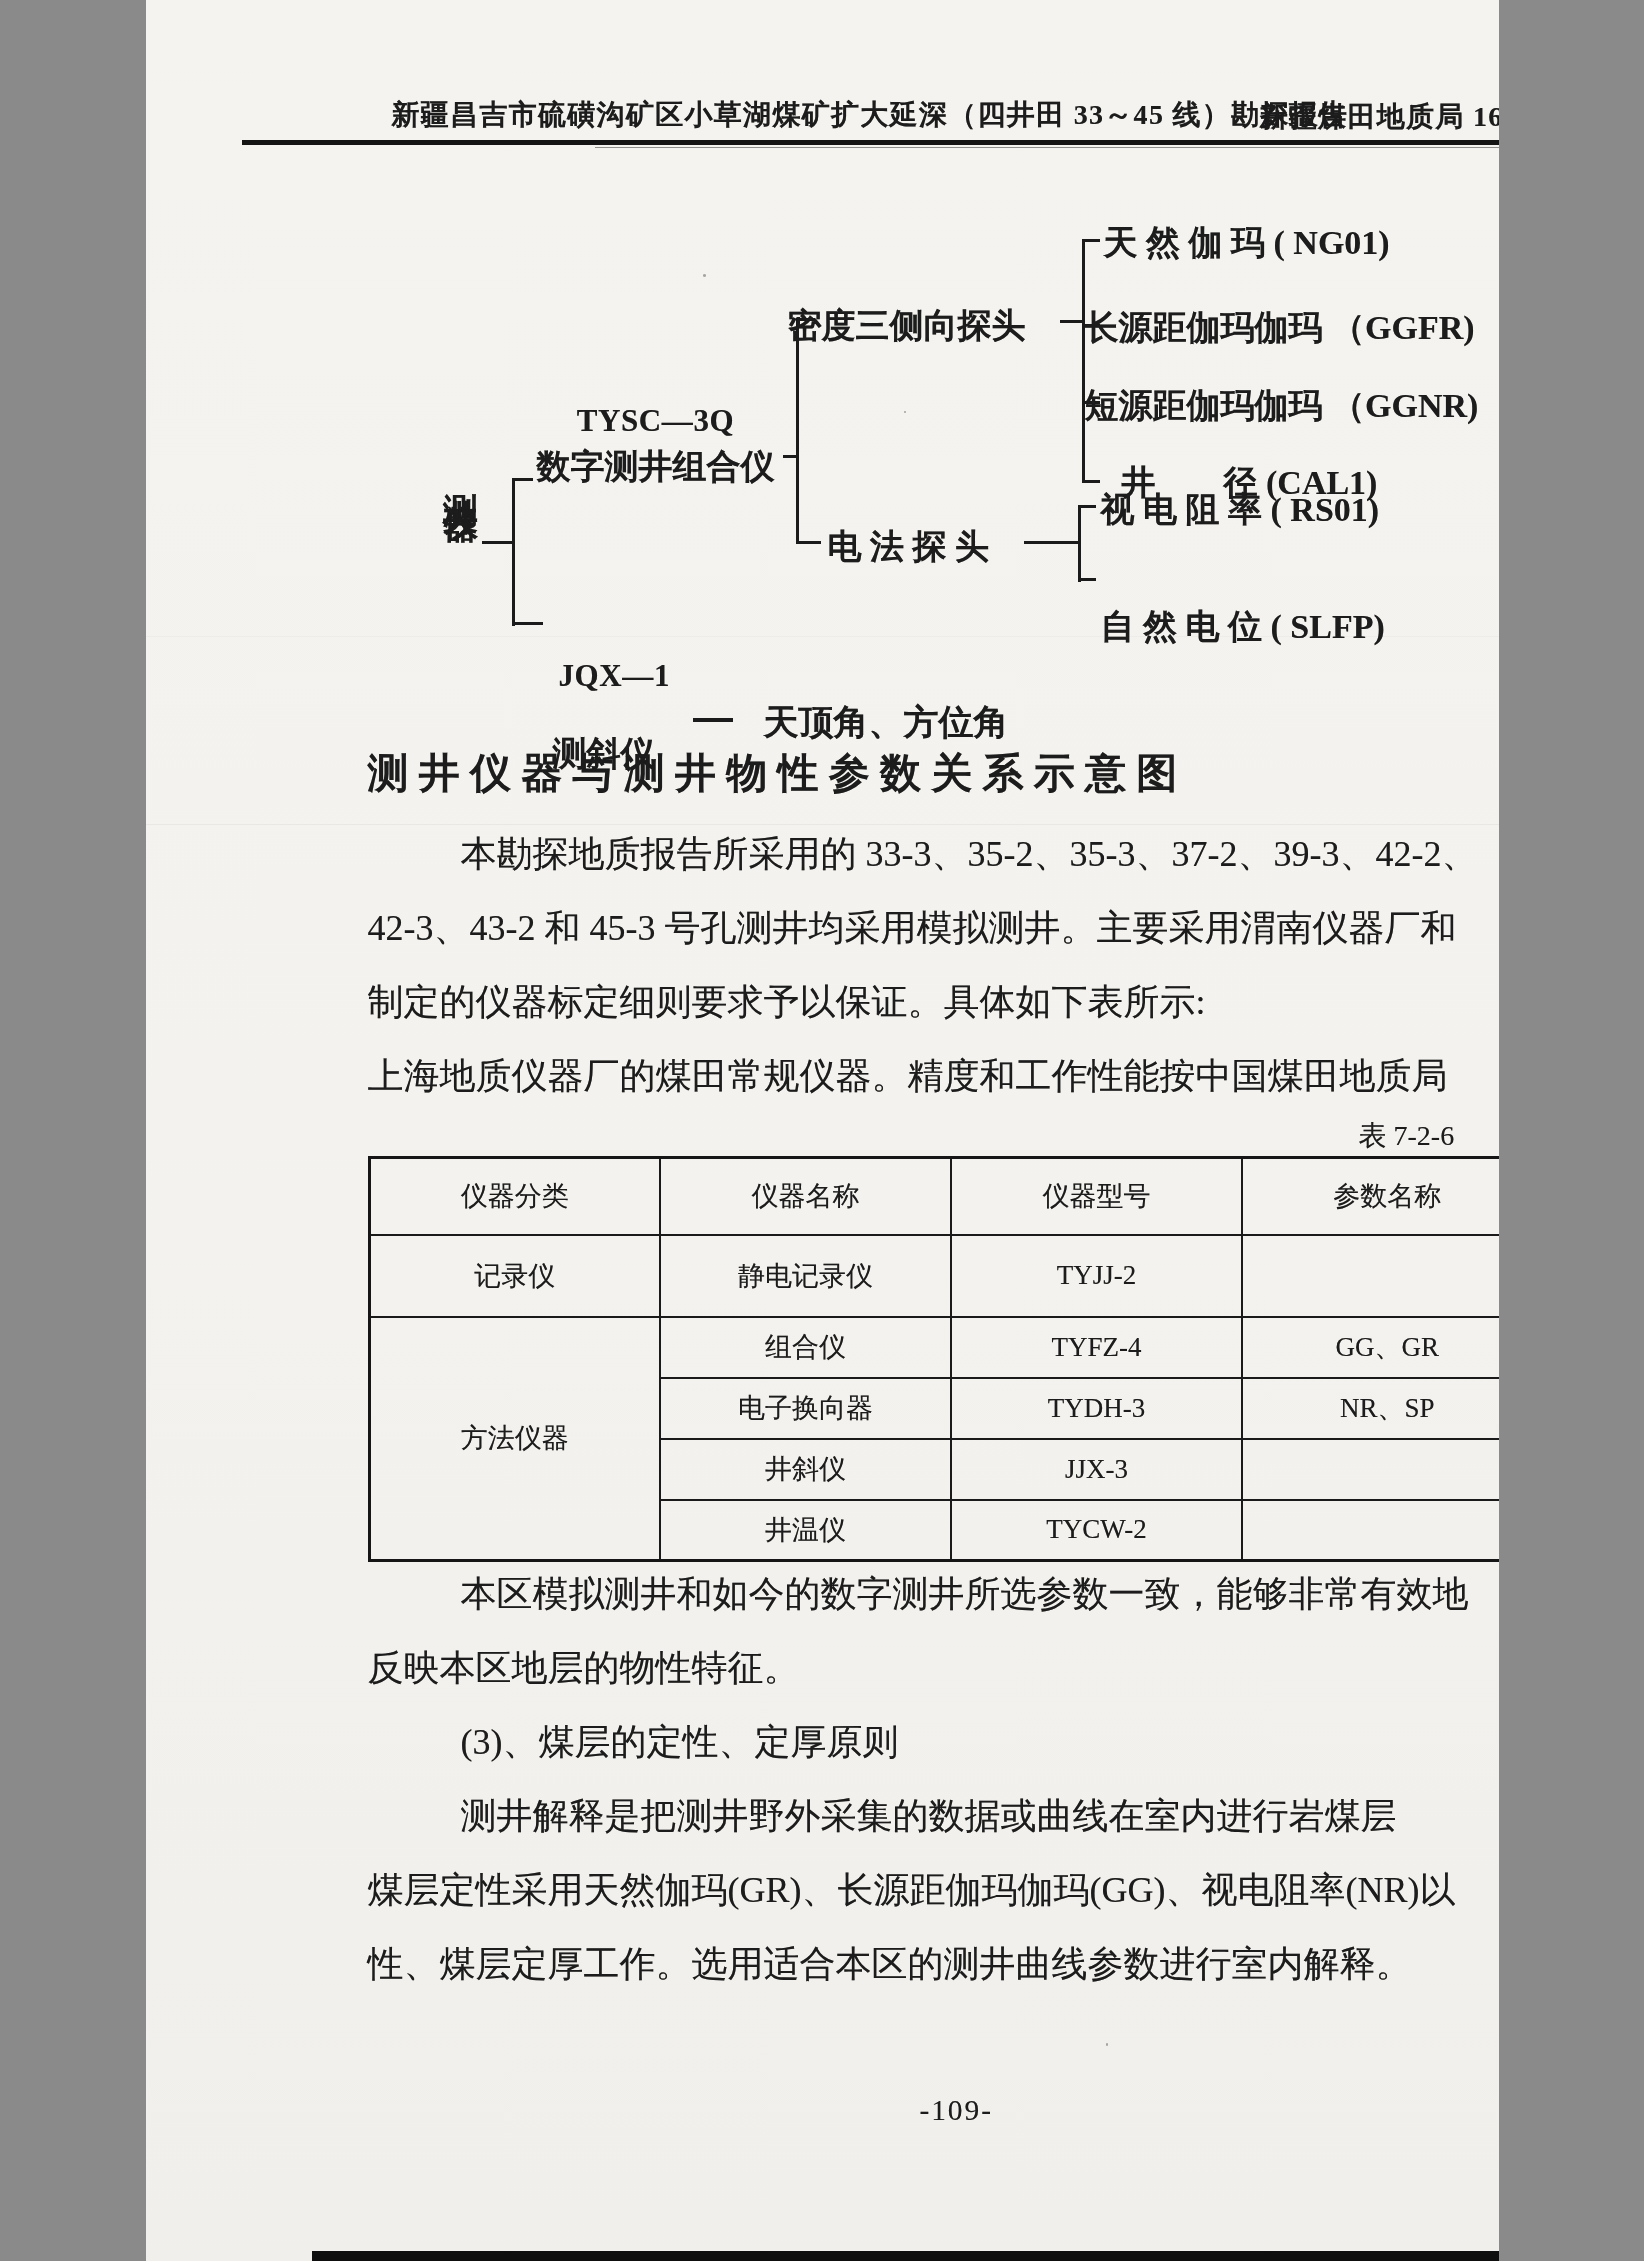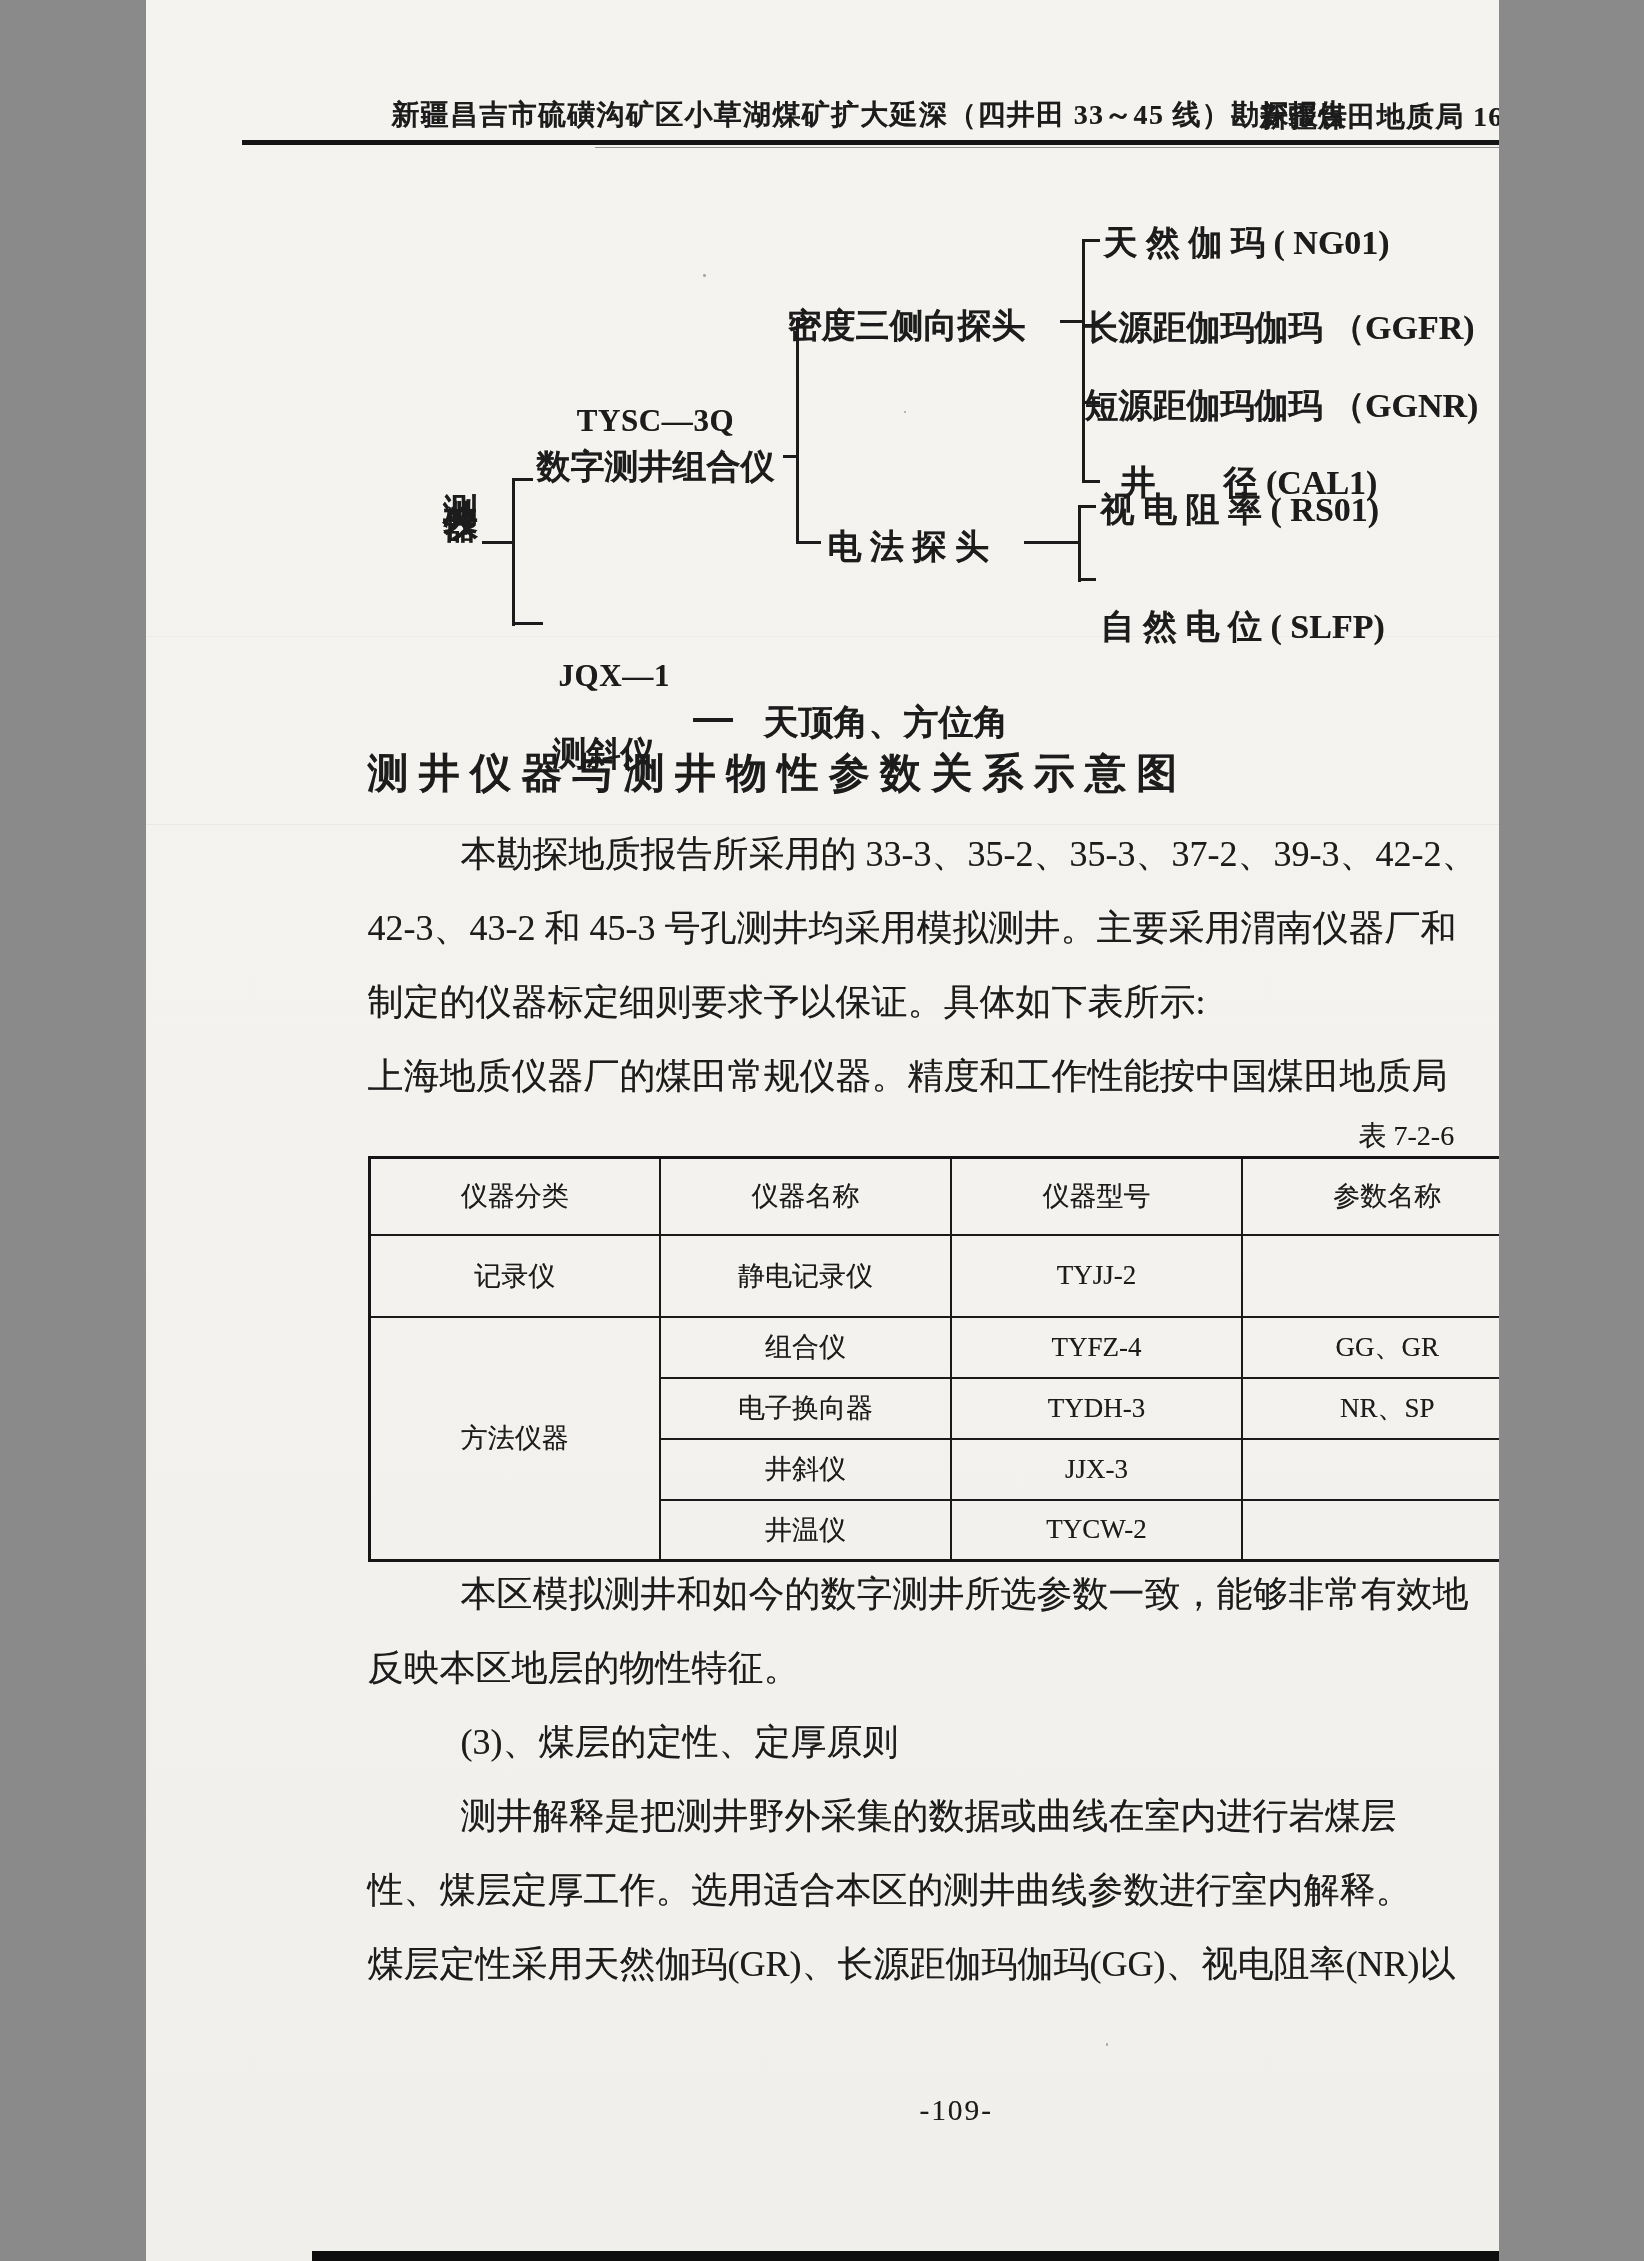--- a/index.html
+++ b/index.html
@@ -154,22 +154,22 @@
       <td class="ink"></td>
     </tr>
   </tbody>
     </table>
 
   <div class="abs para" style="left:222px;top:1557px;width:1181px;">
     <p class="indent ink">本区模拟测井和如今的数字测井所选参数一致，能够非常有效地</p>
     <p class="ink">反映本区地层的物性特征。</p>
     <p class="indent ink">(3)、煤层的定性、定厚原则</p>
     <p class="indent ink">测井解释是把测井野外采集的数据或曲线在室内进行岩煤层</p>
+    <p class="ink">煤层定性采用天然伽玛(GR)、长源距伽玛伽玛(GG)、视电阻率(NR)以</p>
     <p class="ink">性、煤层定厚工作。选用适合本区的测井曲线参数进行室内解释。</p>
-    <p class="ink">煤层定性采用天然伽玛(GR)、长源距伽玛伽玛(GG)、视电阻率(NR)以</p>
   </div>
 
   <div class="abs footer ink" style="left:774px;top:2094px;">-109-</div>
 
   <div class="crease" style="top:824px;"></div>
   <div class="crease" style="top:636px;opacity:.5;"></div>
   <div class="bottom-strip" style="left:166px;top:2251px;width:1479px;height:10.3px;"></div>
   <div class="speck" style="left:557px;top:274px;width:3.2px;height:2.6px;"></div>
   <div class="speck" style="left:758px;top:411px;width:2.6px;height:1.9px;"></div>
   <div class="speck" style="left:1506px;top:586px;width:2.6px;height:2.6px;"></div>

